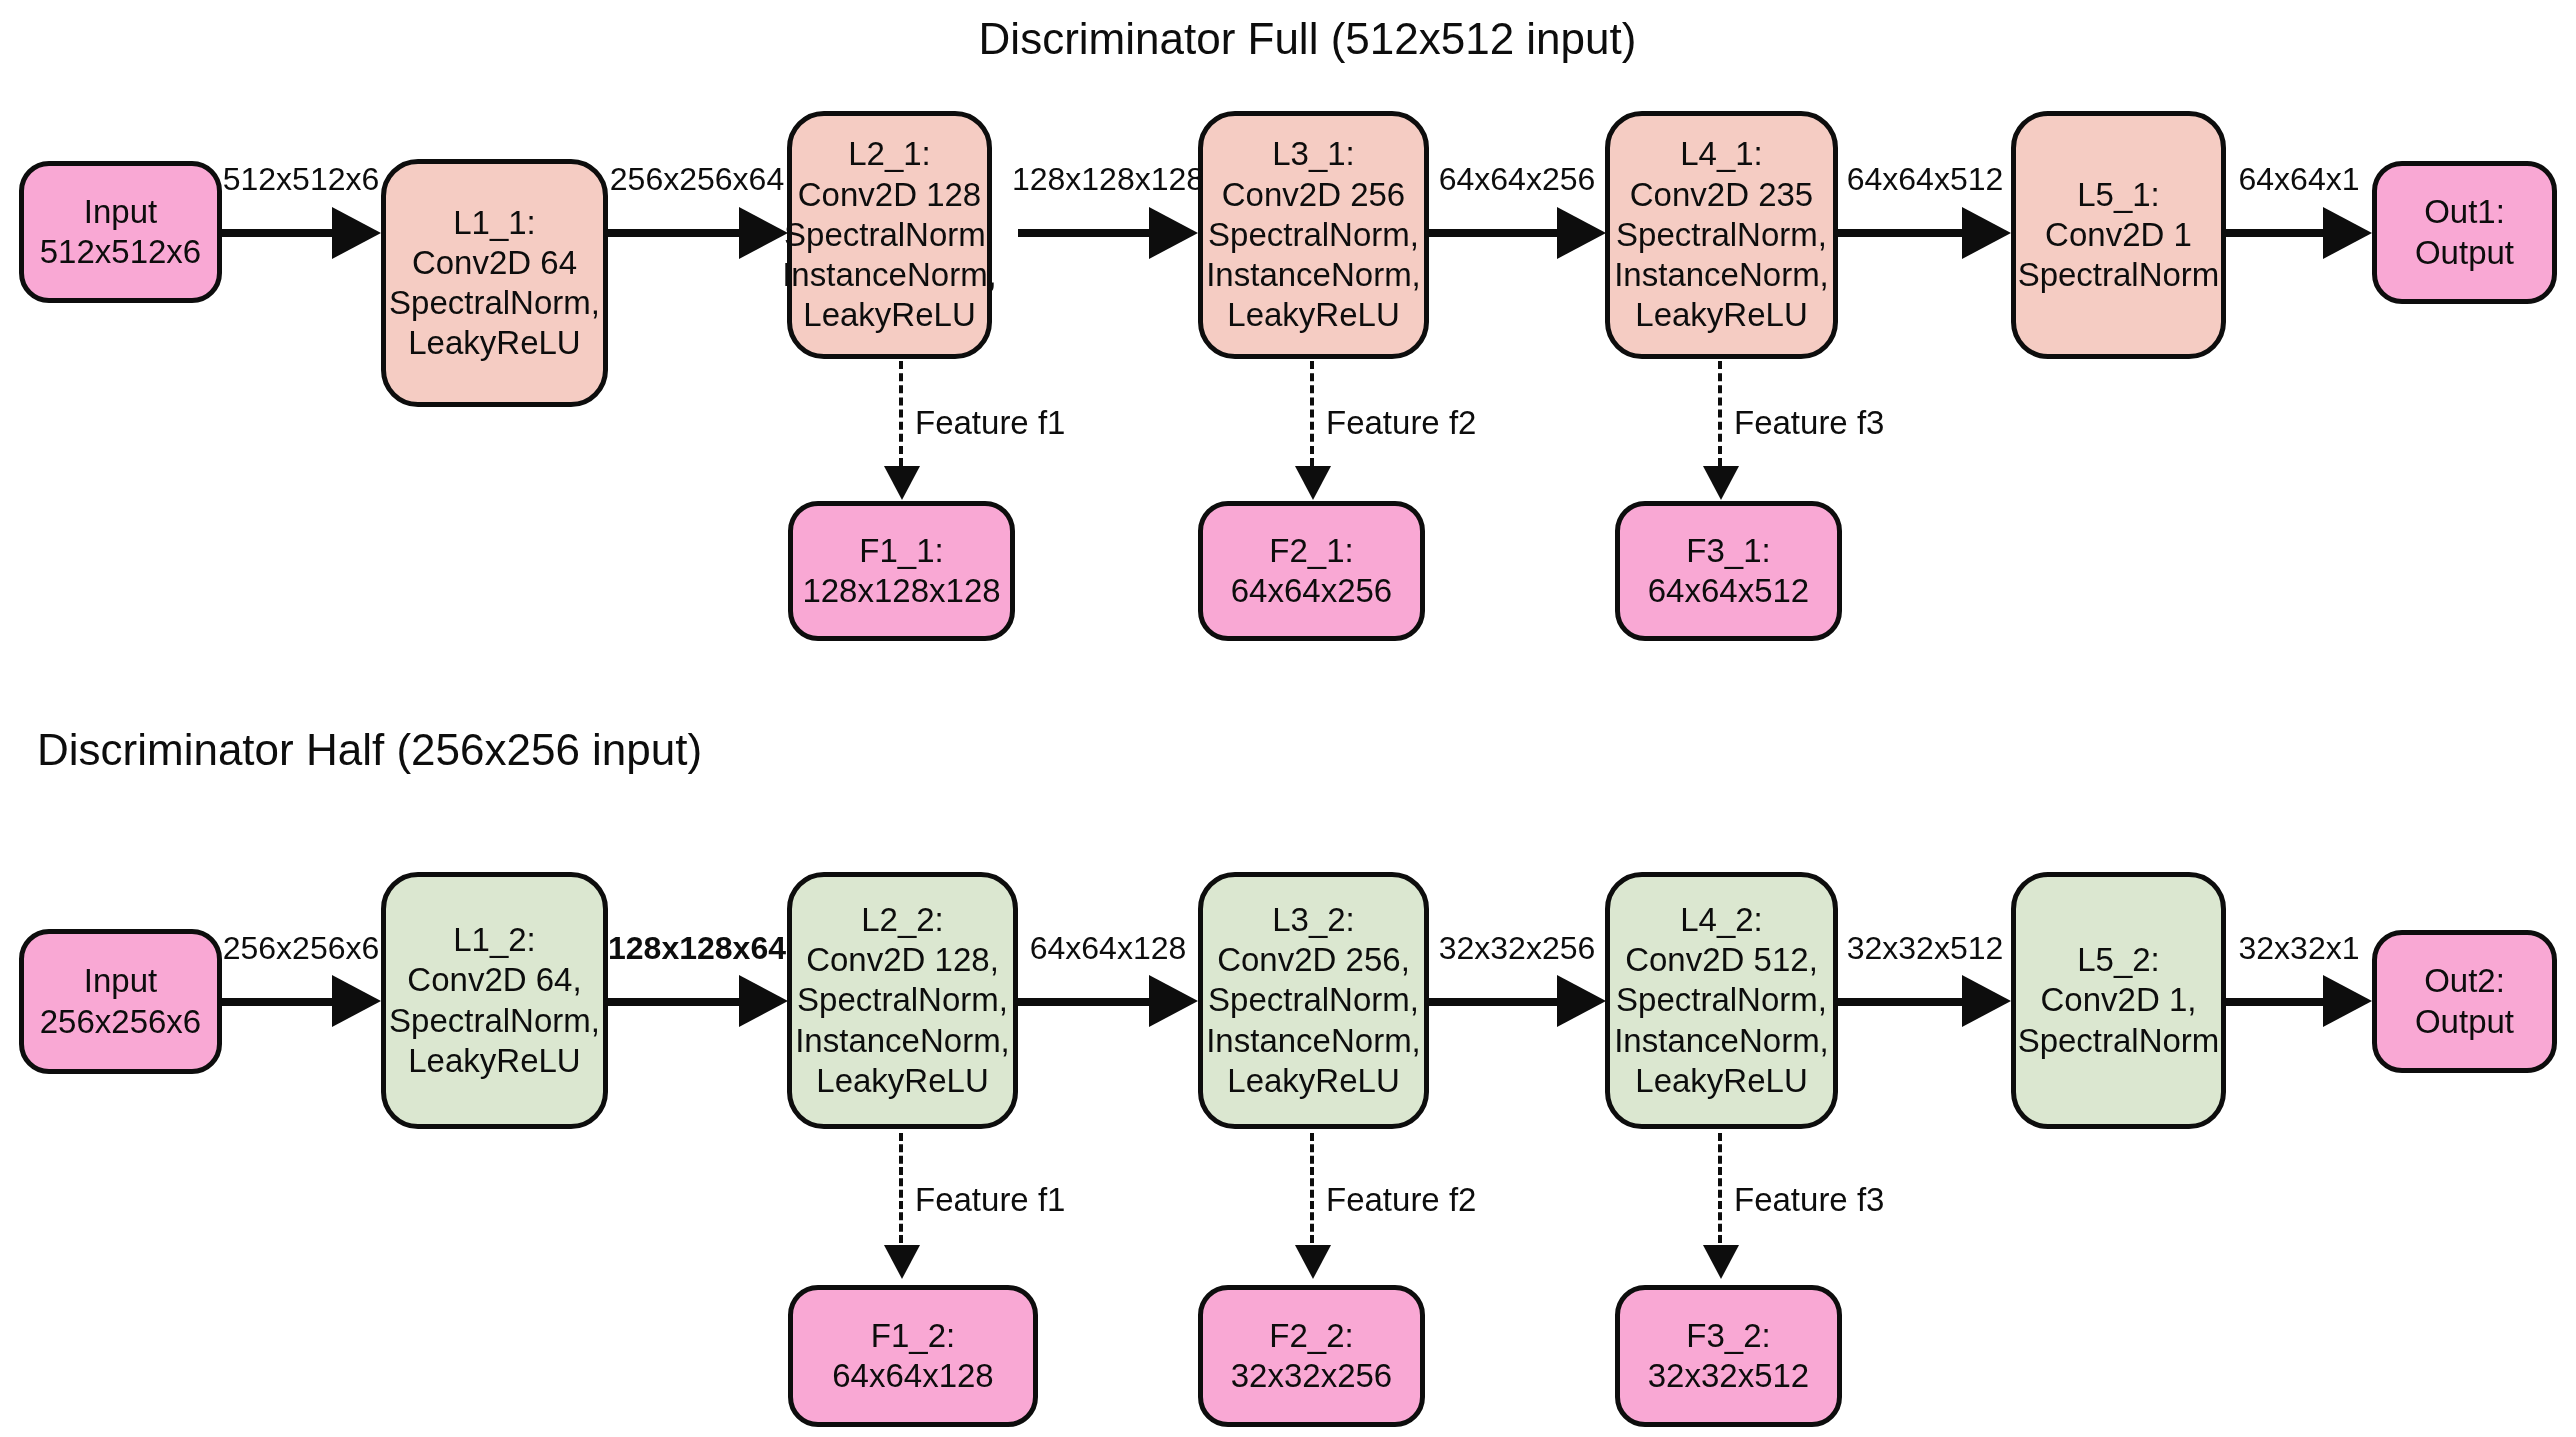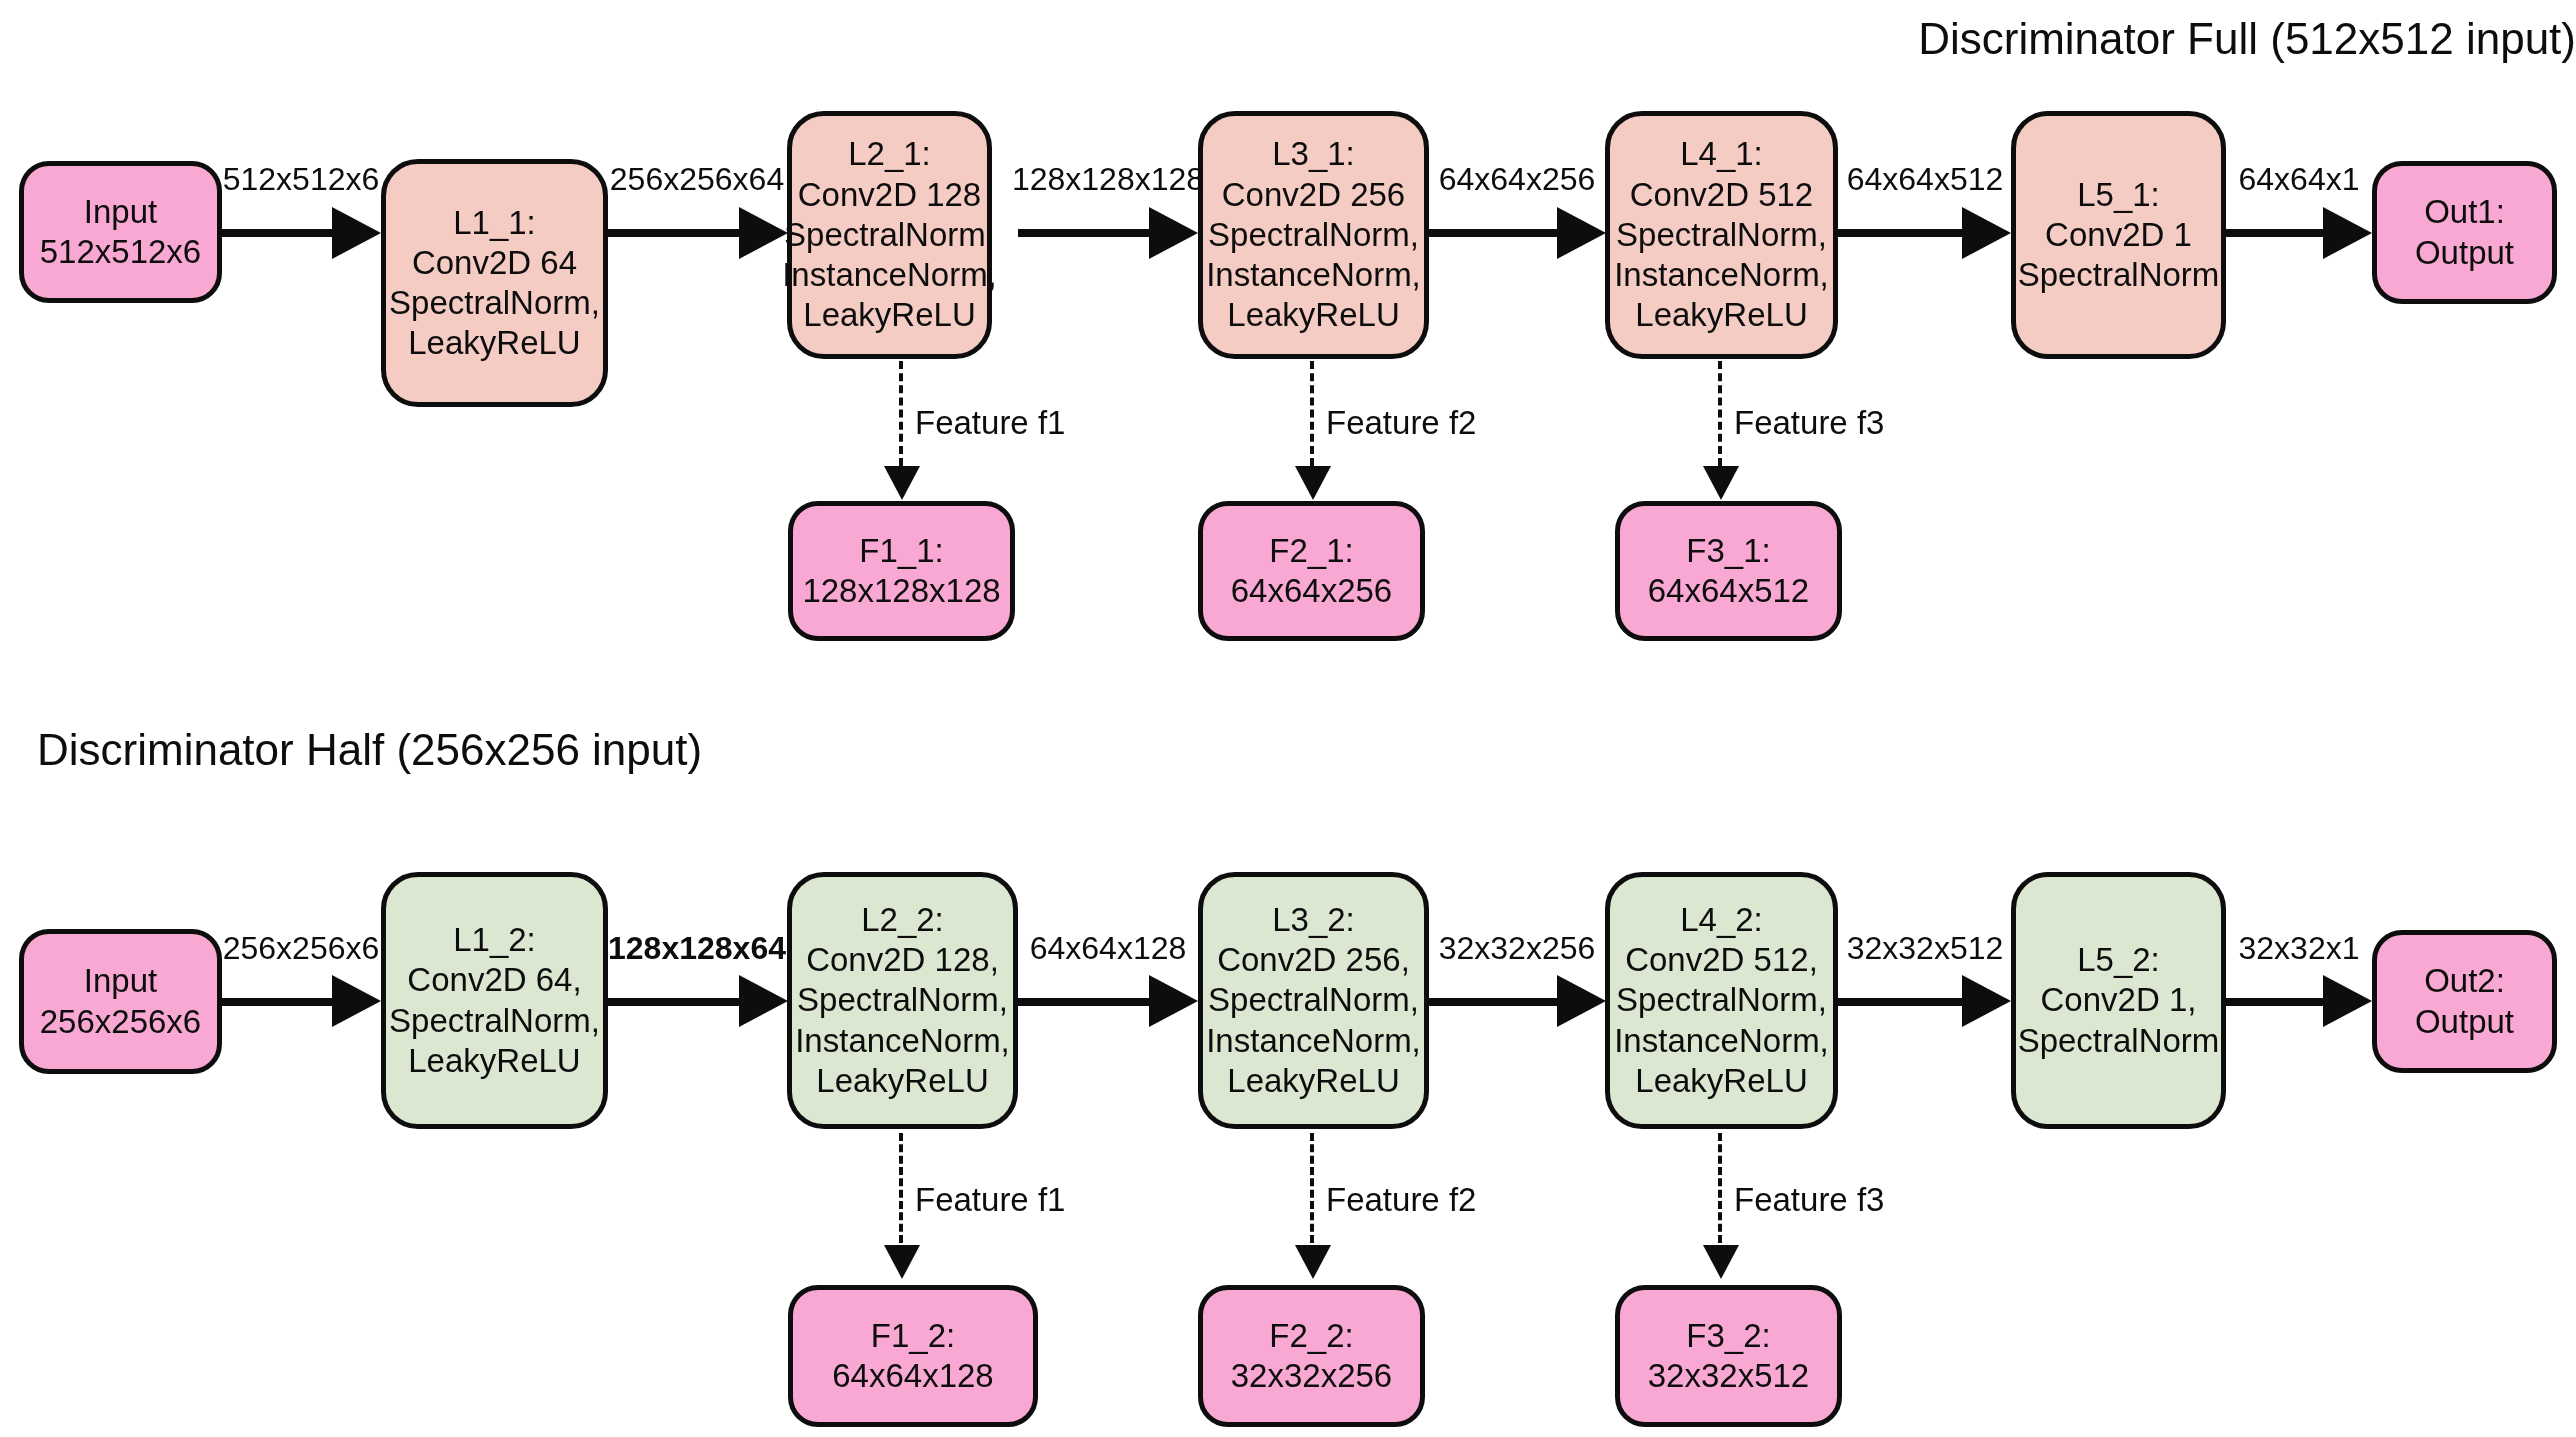--- a/index.html
+++ b/index.html
@@ -1,21 +1,21 @@
 <!DOCTYPE html>
 <html style="font-size:15px"><head>
 <meta charset="utf-8">
 <style>
   html,body{margin:0;padding:0;background:#ffffff;}
   #canvas{
     position:relative;width:2576px;height:1438px;background:#ffffff;overflow:hidden;
     font-family:"Liberation Sans","DejaVu Sans",sans-serif;color:#0d0d0d;
   }
   .title{position:absolute;font-size:44px;line-height:1.2;white-space:nowrap;}
-  .title.centered{left:0;right:0;text-align:right;padding-left:39px;}
+  .title.centered{left:0;right:0;text-align:center;padding-left:39px;}
   .box{
     position:absolute;box-sizing:border-box;border:5.6px solid #0d0d0d;border-radius:37px;
     display:flex;align-items:center;justify-content:center;text-align:center;
     font-size:33px;line-height:1.22;white-space:pre-line;
   }
   .box.small{border-radius:30px;}
   .gray{background:#f9a8d4;}
   .pink{background:#f5ccc3;}
   .green{background:#dbe7d0;}
   .hline{position:absolute;height:8.4px;background:#0d0d0d;}
@@ -42,21 +42,21 @@
 Conv2D 128
 SpectralNorm,
 InstanceNorm,
 LeakyReLU</div>
   <div class="box pink" style="left:1198px;top:111px;width:231px;height:248px;">L3_1:
 Conv2D 256
 SpectralNorm,
 InstanceNorm,
 LeakyReLU</div>
   <div class="box pink" style="left:1605px;top:111px;width:233px;height:248px;">L4_1:
-Conv2D 512
+Conv2D 235
 SpectralNorm,
 InstanceNorm,
 LeakyReLU</div>
   <div class="box pink" style="left:2011px;top:111px;width:215px;height:248px;">L5_1:
 Conv2D 1
 SpectralNorm</div>
   <div class="box gray small" style="left:2372px;top:161px;width:185px;height:143px;">Out1:
 Output</div>
 
   <div>

